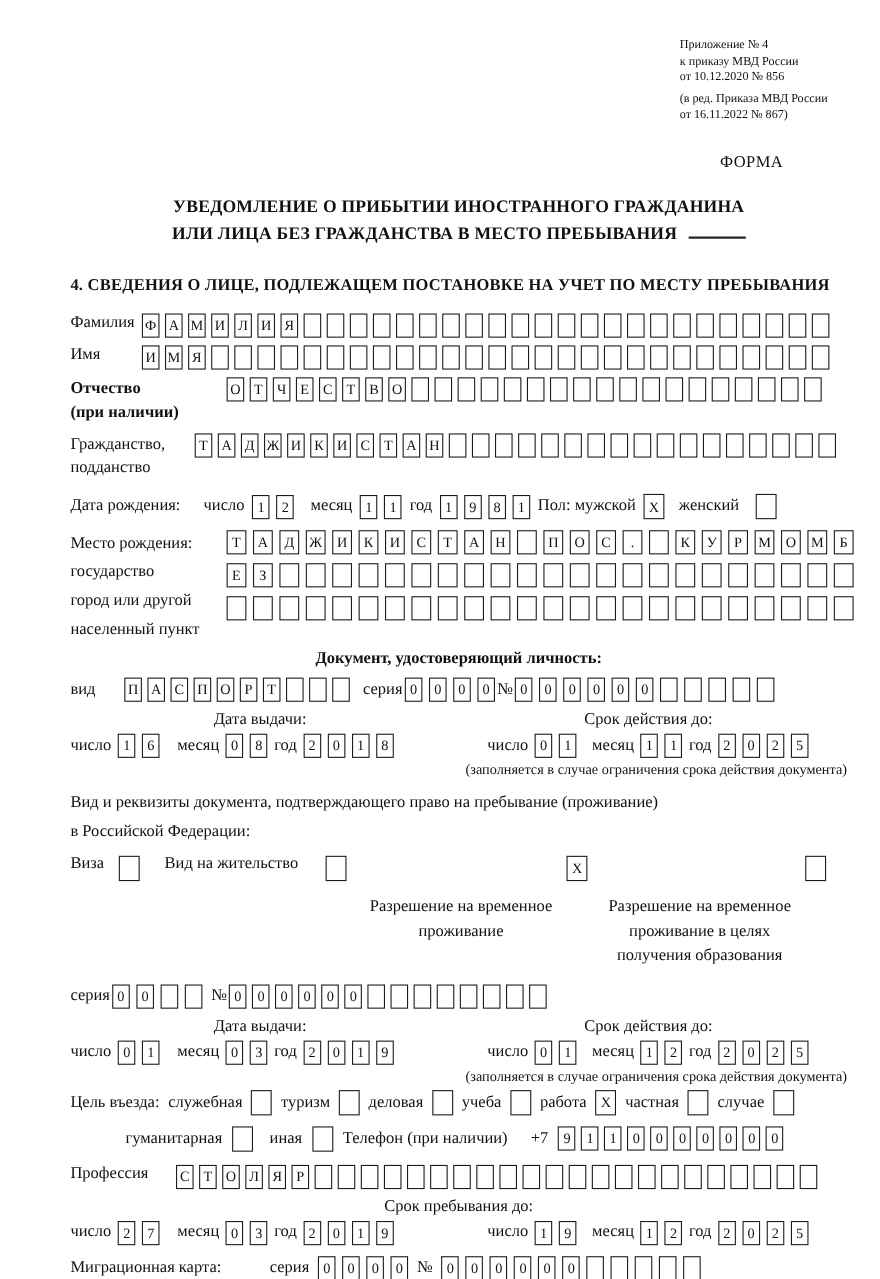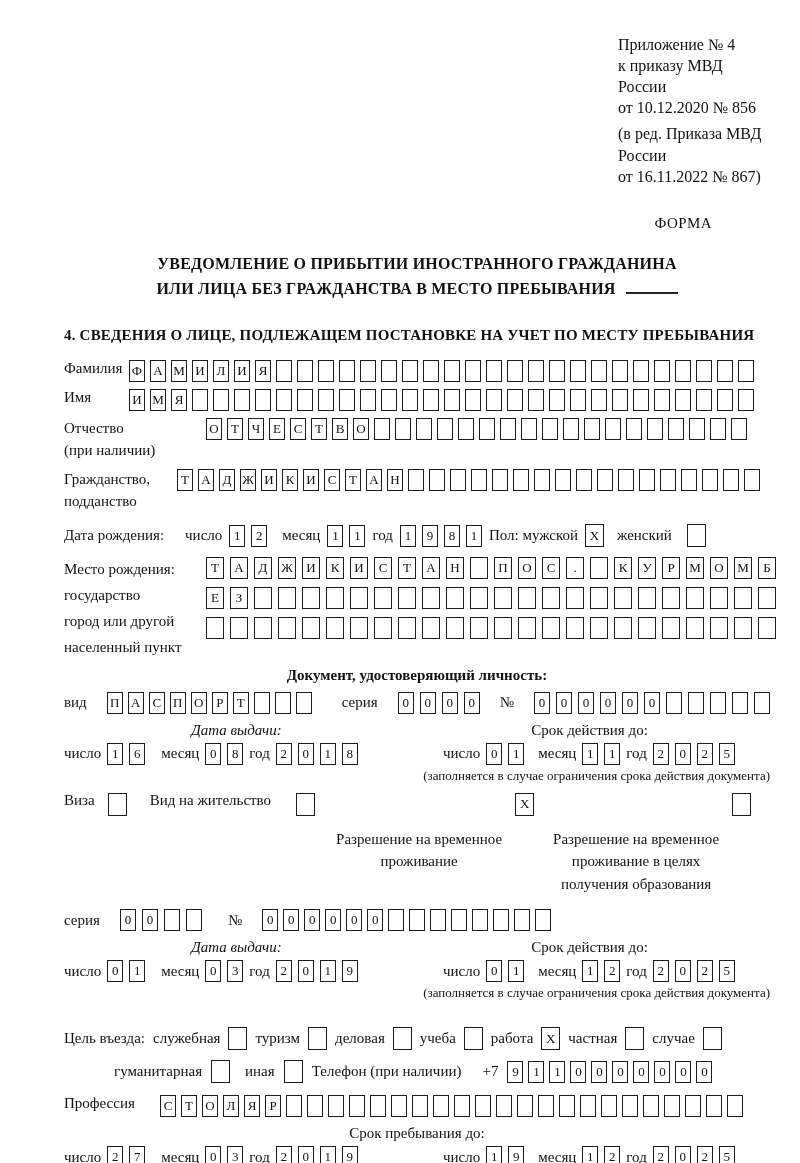--- a/index.html
+++ b/index.html
@@ -1,67 +1,67 @@
 <!DOCTYPE html>
 <html><head>
 <meta charset="utf-8">
 <style>
   html,body{margin:0;padding:0;background:#ffffff;}
   .page{
     width:800px;min-height:1163px;box-sizing:border-box;
     padding:34px 30px 20px 64px;background:#fff;color:#111;
     font-family:"Liberation Serif","DejaVu Serif",serif;font-size:15px;
   }
-  .header-block{margin-left:554px;line-height:1.32;font-size:16px;}
+  .header-block{margin-left:554px;line-height:1.32;font-size:11px;}
   .header-sub{margin-top:5px;}
   .forma{font-weight:normal;text-align:right;margin:28px 58px 0 0;font-size:15px;letter-spacing:.4px;}
   .title{text-align:center;font-weight:bold;font-size:16px;margin-top:20px;line-height:1.55;letter-spacing:.2px;}
   .blank{display:inline-block;width:52px;border-bottom:2px solid #222;margin-left:10px;}
   .section-heading{font-weight:bold;font-size:15px;margin-top:26px;margin-bottom:16px;letter-spacing:.2px;}
 
   .row{display:flex;align-items:flex-start;margin-bottom:7px;}
   .label{flex-shrink:0;}
   .cells{display:flex;gap:5px;flex-wrap:nowrap;}
   .cell{width:14px;height:20px;border:1.5px solid #1c1c1c;display:flex;align-items:center;
         justify-content:center;font-size:13px;flex-shrink:0;background:#fff;}
   .cells.wide{gap:6px;}
   .cells.wide .cell{width:16px;}
   .checkbox{width:17px;height:21px;border:1.5px solid #1c1c1c;display:inline-flex;align-items:center;
         justify-content:center;font-size:13px;flex-shrink:0;background:#fff;}
 
   .lbl-w65{width:65px;}
-  .lbl-2line{width:142px;line-height:1.45;}
+  .lbl-2line{width:142px;line-height:1.45;font-weight:bold;}
   .lbl-cit{width:113px;line-height:1.45;}
 
   .birth{display:flex;align-items:center;gap:7px;margin-top:12px;margin-bottom:10px;flex-wrap:nowrap;}
   .birth .cells{gap:6px;}
 
   .pob{display:flex;margin-bottom:4px;}
   .pob-label{width:142px;line-height:1.72;flex-shrink:0;}
   .pob-rows{display:flex;flex-direction:column;gap:8px;}
 
   .doc-heading{text-align:center;font-weight:bold;margin:6px 0 8px 0;}
-  .inline-row{display:flex;align-items:center;gap:20px;margin-bottom:4px;}
+  .inline-row{display:flex;align-items:center;gap:2px;margin-bottom:4px;}
 
   .date-heads{display:flex;margin-top:8px;}
-  .dh-left{width:345px;text-align:center;font-style:italic;}
+  .dh-left{width:345px;text-align:center;}
   .dh-right{flex:1;text-align:center;}
   .date-vals{display:flex;align-items:center;margin-top:4px;}
   .dgroup{display:flex;align-items:center;gap:6px;flex-shrink:0;}
   .dgroup .cells{gap:6px;}
   .dgroup.left{width:345px;}
   .dgroup.right{margin-left:34px;}
   .date-note{text-align:right;font-size:13px;margin-top:3px;}
 
   .intro{line-height:1.7;margin-top:10px;}
   .permits{display:flex;align-items:flex-start;gap:13px;margin-top:8px;margin-bottom:14px;}
   .permit-col{text-align:center;line-height:1.5;margin-top:36px;}
   .permits .checkbox{margin-top:1px;}
 
-  .purpose1{display:flex;align-items:center;gap:8px;margin-top:26px;}
+  .purpose1{display:flex;align-items:center;gap:8px;margin-top:4px;}
   .purpose2{display:flex;align-items:center;gap:9px;margin-top:10px;padding-left:50px;}
   .purpose2 .cells{gap:5px;}
 
   .mig{display:flex;align-items:center;gap:8px;margin-top:10px;}
   .mig .series-label{margin-left:36px;}
 </style>
 </head>
 <body>
 
 <div class="page">
@@ -421,20 +421,24 @@
             <span class="cell">2</span>
             <span class="cell">0</span>
             <span class="cell">2</span>
             <span class="cell">5</span>
           </span>
       </div>
     </div>
     <div class="date-note">(заполняется в случае ограничения срока действия документа)</div>
   </div>
 
+  <div class="intro">
+    <div>Вид и реквизиты документа, подтверждающего право на пребывание (проживание)</div>
+    <div>в Российской Федерации:</div>
+  </div>
 
   <div class="permits">
     <span>Виза</span>
     <span class="checkbox"></span>
     <span style="margin-left:10px;">Вид на жительство</span>
     <span class="checkbox" style="margin-left:12px;"></span>
     <span class="permit-col" style="margin-left:8px;">
       <div>Разрешение на временное</div>
       <div>проживание</div>
     </span>

